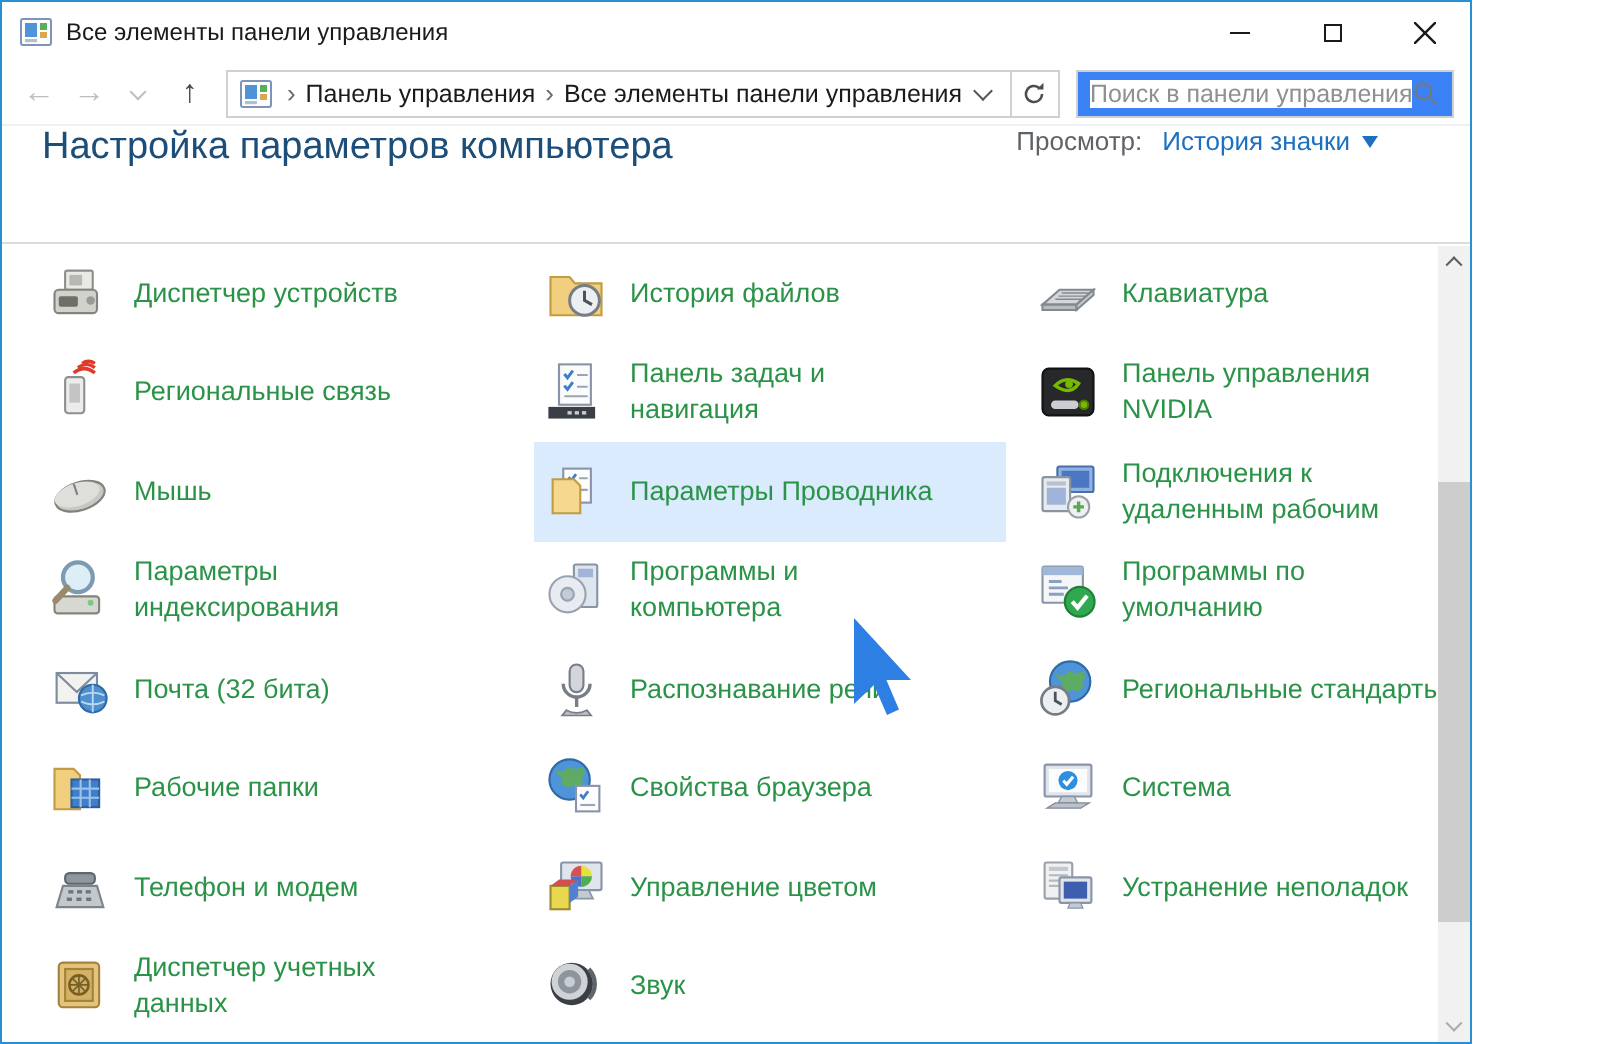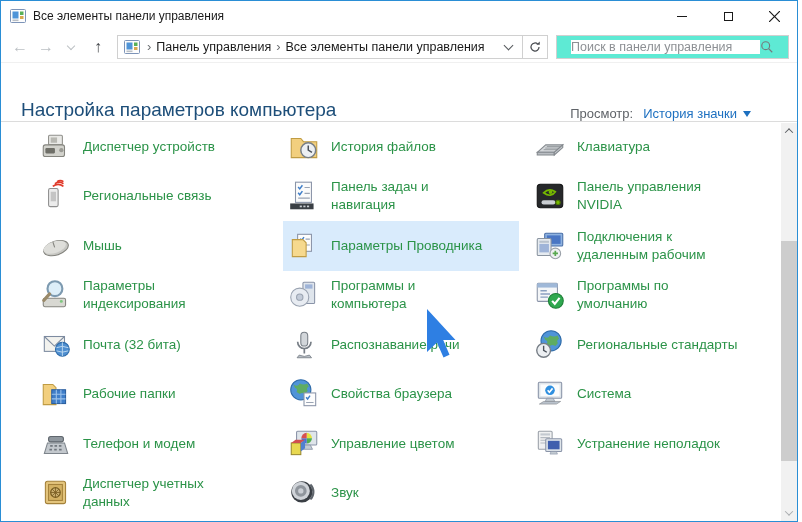--- a/index.html
+++ b/index.html
@@ -1,17 +1,17 @@
 <!DOCTYPE html>
 <html style="--item-green: #2b9348; --header-blue: #1d4e79; --link-blue: #1d70c0; --sel-blue: #d9ebfc; --border-blue: #2a8ed5;"><head>
 <meta charset="utf-8">
 <style>
   * { box-sizing: border-box; margin: 0; padding: 0; }
   html,body { width:802px; height:522px; font-family:"Liberation Sans","DejaVu Sans",sans-serif; background:#fff; }
-  .window { position:relative; width:798px; height:522px; background:#fff; border:1px solid var(--border-blue,#2a8ed5); overflow:hidden; }
+  .window { position:relative; width:736px; height:522px; background:#fff; border:1px solid var(--border-blue,#2a8ed5); overflow:hidden; }
 
   
   .titlebar { height:30px; display:flex; align-items:center; padding-left:9px; background:#fff; }
   .titlebar .app-icon { width:16px; height:16px; margin-right:7px; flex:0 0 auto; }
   .titlebar .title { font-size:12px; color:#1a1a1a; flex:1 1 auto; white-space:nowrap; }
   .win-controls { display:flex; height:30px; }
   .win-btn { width:46px; height:30px; display:flex; align-items:center; justify-content:center; }
   .glyph-min { width:10px; height:1px; background:#1a1a1a; }
   .glyph-max { width:9px; height:9px; border:1px solid #1a1a1a; }
 
@@ -22,35 +22,35 @@
   .nav-enabled { color:#43464a; }
   .tiny-caret { width:6px; height:6px; border-right:1.4px solid #bcc0c4; border-bottom:1.4px solid #bcc0c4; transform:rotate(45deg); margin:0 2px 2px 0; }
   .addressbar { display:flex; align-items:center; height:24px; width:406px; margin-left:6px; border:1px solid #d0d0d0; background:#fff; padding:0 2px 0 4px; }
   .addressbar .crumb-icon { width:16px; height:16px; margin:0 2px; flex:0 0 auto; }
   .crumb-sep { color:#6a6d70; font-size:13px; padding:0 5px; }
   .crumb { font-size:12.5px; color:#1a1a1a; white-space:nowrap; }
   .addr-spacer { flex:1 1 auto; }
   .addr-caret { width:7px; height:7px; border-right:1.4px solid #55585c; border-bottom:1.4px solid #55585c; transform:rotate(45deg); margin:0 8px 3px 4px; }
   .refresh-btn { width:26px; height:24px; border:1px solid #d0d0d0; margin-left:-1px; display:flex; align-items:center; justify-content:center; background:#fff; }
   .refresh-btn svg { width:14px; height:14px; }
-  .searchbox { display:flex; align-items:center; height:24px; flex:1 1 auto; margin-left:8px; border:1px solid #d0d0d0; background:#5eead4; padding:0 14px; }
+  .searchbox { display:flex; align-items:center; height:24px; flex:1 1 auto; margin-left:8px; border:1px solid #d0d0d0; background:#3b82f6; padding:0 6px; }
   .searchbox input { flex:1 1 auto; border:none; outline:none; font-size:12.5px; color:#333; font-family:inherit; }
   .searchbox input::placeholder { color:#8d9094; }
   .searchbox svg { width:14px; height:14px; flex:0 0 auto; }
 
   
   .content { position:relative; height:458px; }
-  .page-header { height:59px; display:flex; align-items:flex-end; justify-content:space-between; padding:0 46px 0 20px; border-bottom:1px solid #dcdcdc; }
+  .page-header { height:59px; display:flex; align-items:flex-start; justify-content:space-between; padding:0 46px 0 20px; border-bottom:1px solid #dcdcdc; }
   .page-title { font-size:19px; font-weight:400; color:var(--header-blue,#1d4e79); }
   .view-by { display:flex; align-items:center; font-size:13px;margin-left:25px; }
   .view-label { color:#5f6368; margin-right:10px; }
   .view-value { color:var(--link-blue,#1d70c0); }
   .view-caret { width:0; height:0; border-left:4.5px solid transparent; border-right:4.5px solid transparent; border-top:6px solid var(--link-blue,#1d70c0); margin-left:6px; }
 
-  .items-grid { display:grid; grid-template-columns:248px 246px 1fr; grid-template-rows:repeat(8,49.5px); grid-auto-flow:column; padding-left:18px;margin-left:16px; }
+  .items-grid { display:grid; grid-template-columns:248px 246px 1fr; grid-template-rows:repeat(8,49.5px); grid-auto-flow:column; padding-left:18px; }
   .item { display:flex; align-items:center; gap:10px; padding-left:4px; margin-right:10px; }
   .item.selected { background:var(--sel-blue,#d9ebfc); }
   .item .icon { width:34px; height:34px; flex:0 0 auto; }
   .item .icon svg { width:34px; height:34px; }
   .item .label { font-size:13.5px; line-height:1.32; color:var(--item-green,#2b9348); white-space:pre-line; }
 
   
   .scrollbar { position:absolute; top:60px; right:0; width:16px; height:398px; background:#f1f1f1; }
   .sb-up,.sb-down { position:absolute; left:0; width:16px; height:16px; display:flex; align-items:center; justify-content:center; }
   .sb-up { top:0; } .sb-down { bottom:0; }

